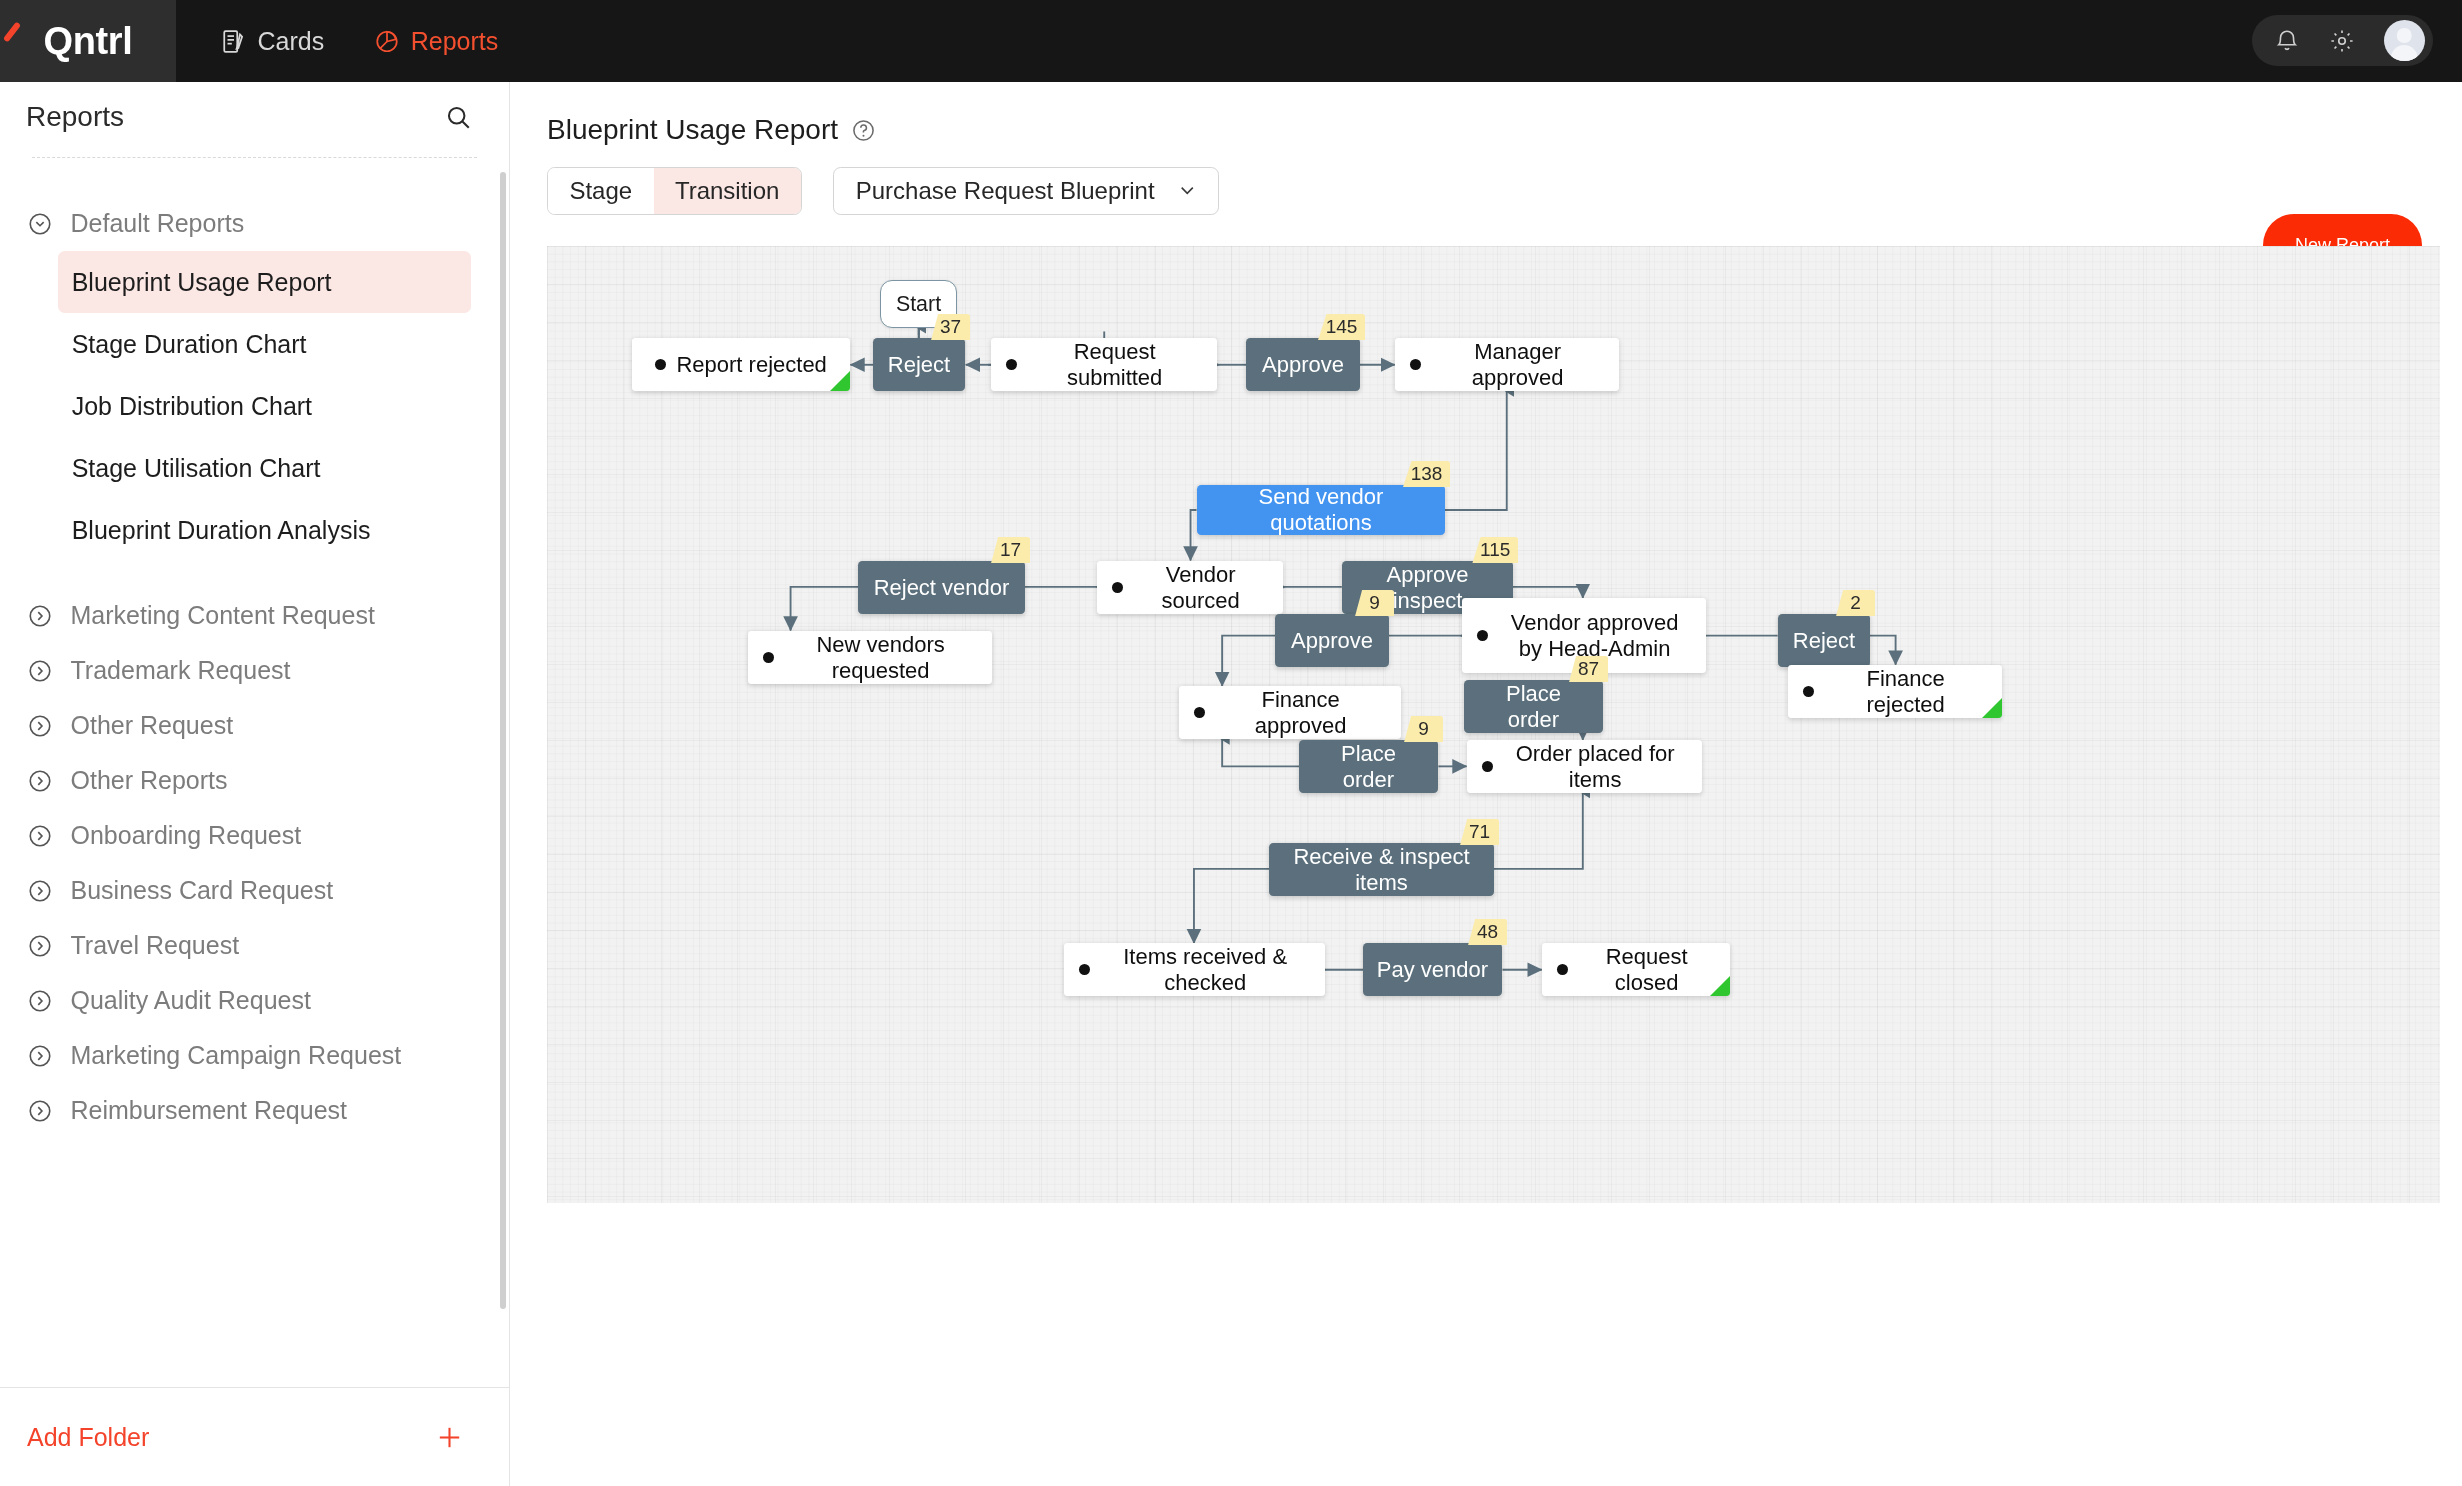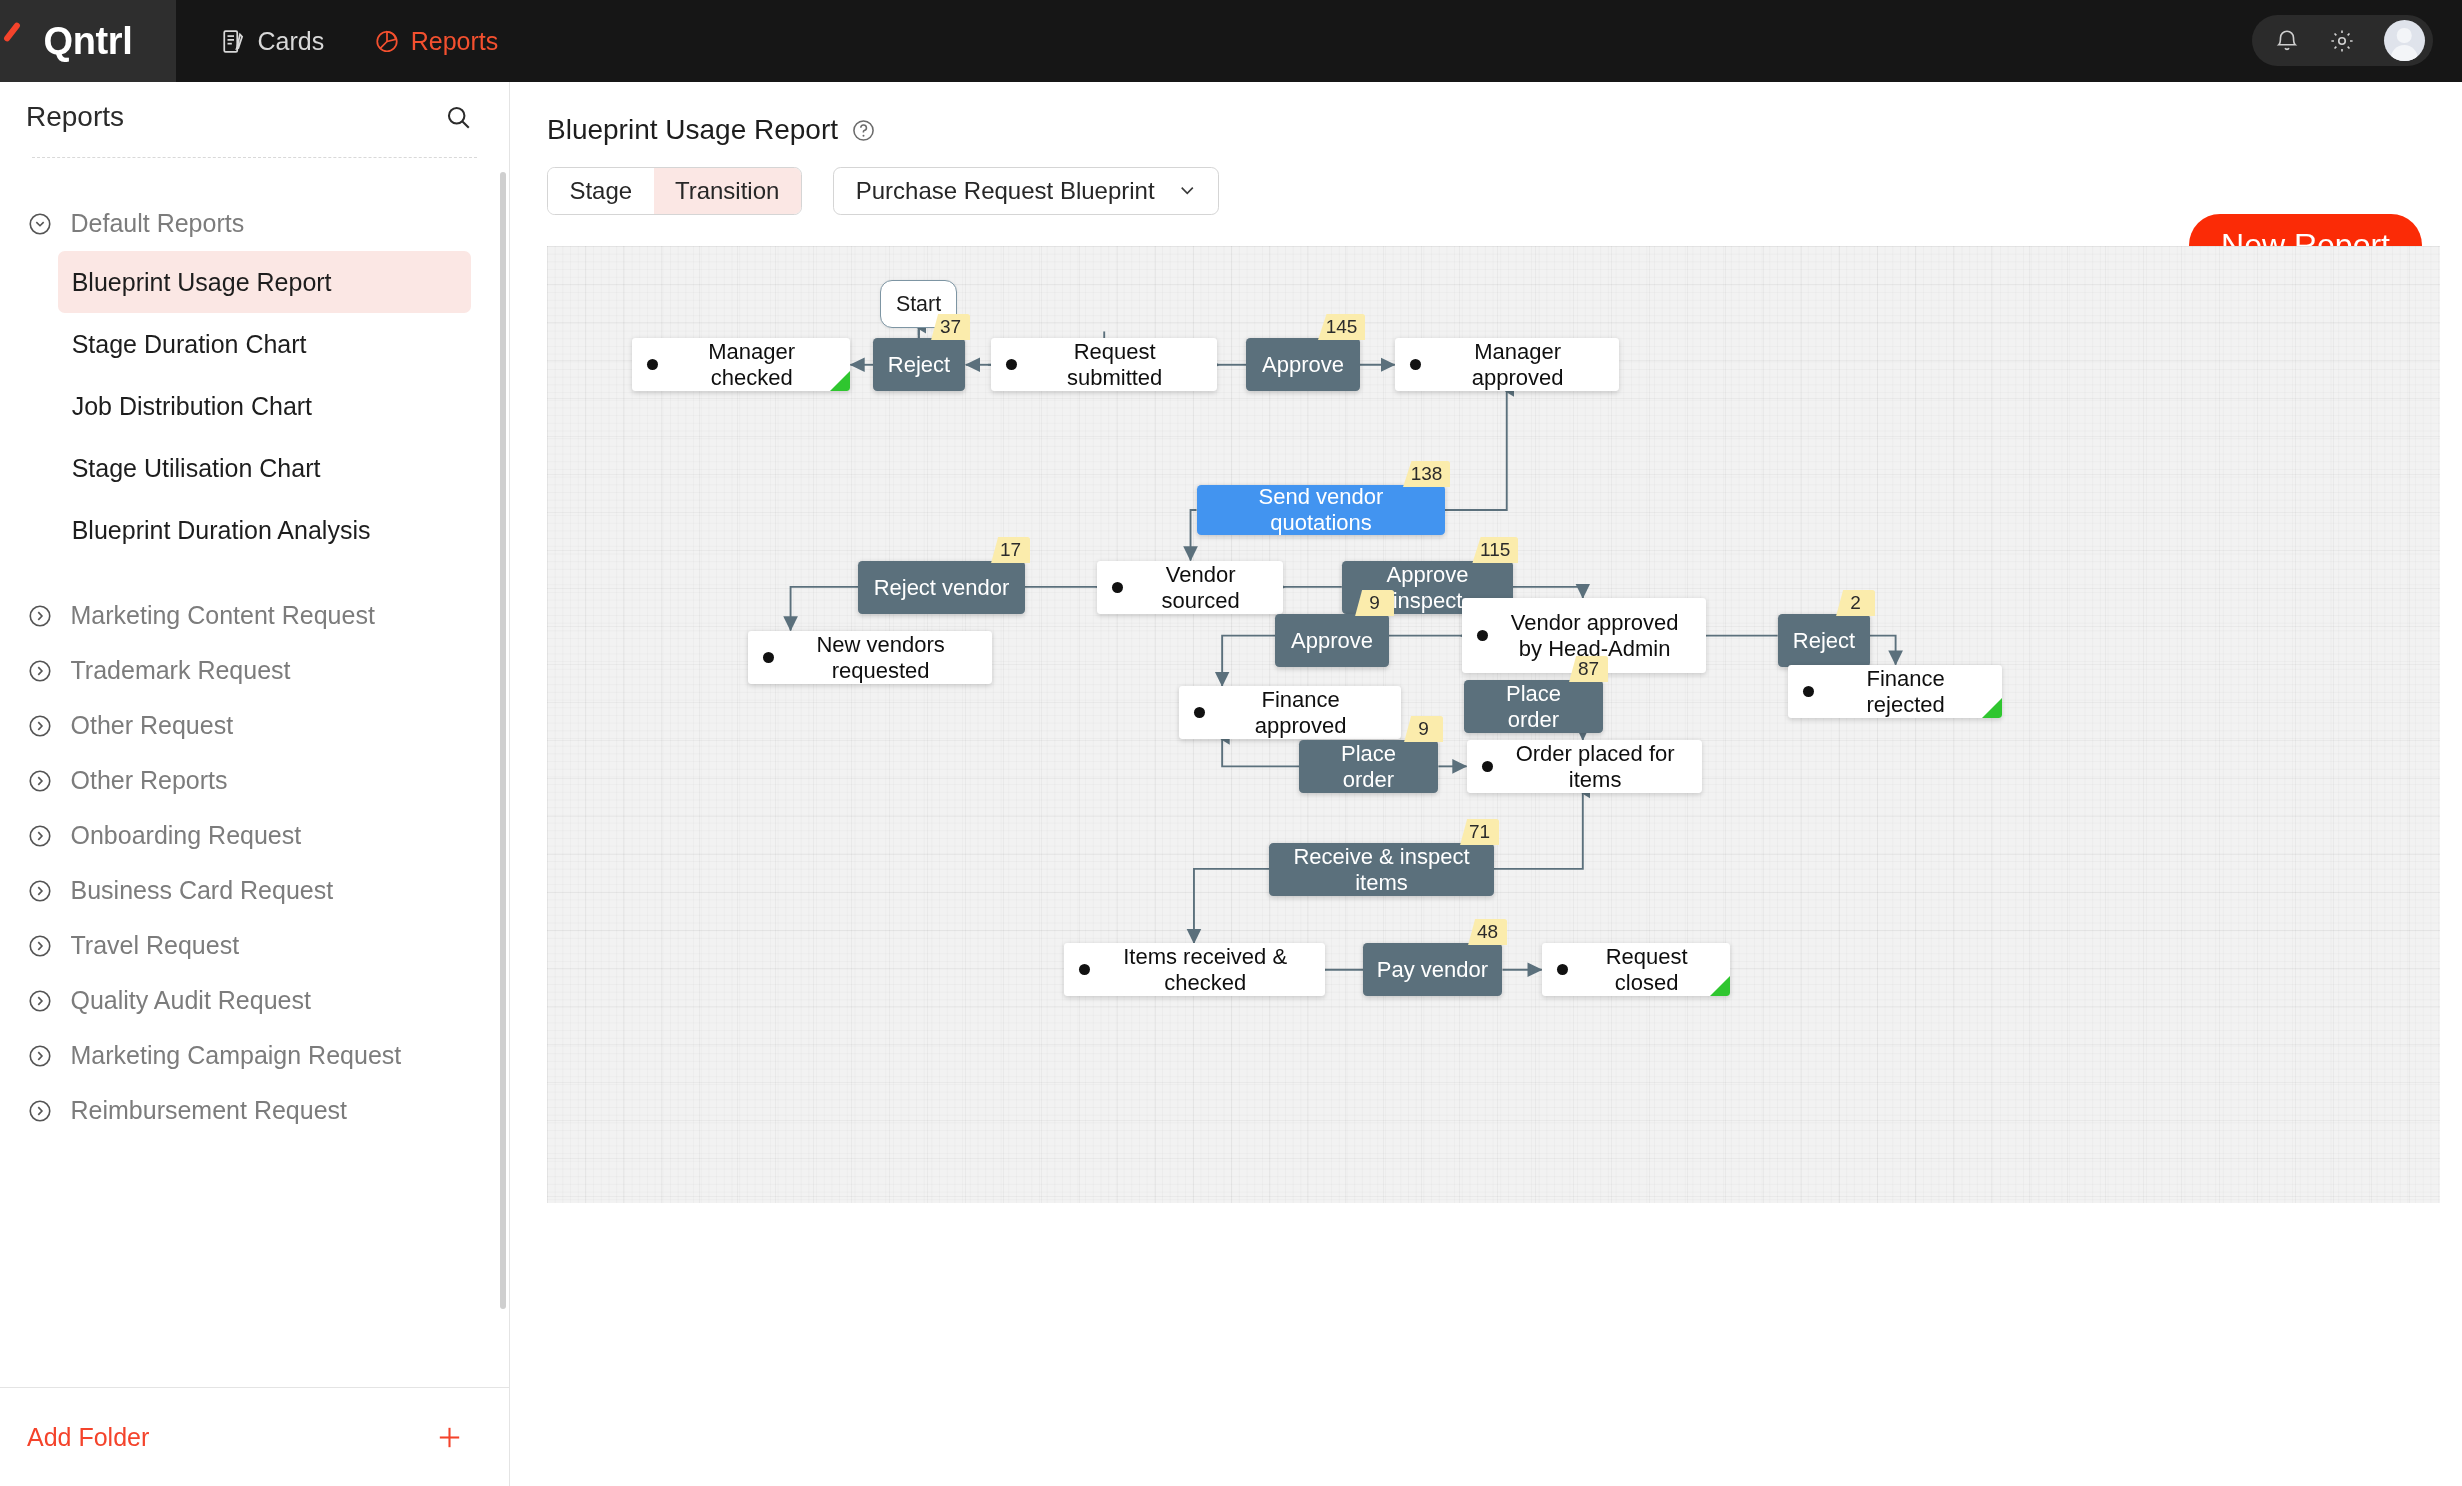--- a/index.html
+++ b/index.html
@@ -124,21 +124,21 @@
   .bp-select {
     height:48px; min-width:368px; border:0.9px solid #d5d5d5; border-radius:7.7px;
     display:flex; align-items:center; justify-content:space-between;
     padding:0 20.5px 0 22px; font-size:24px; color:#272727; cursor:pointer; background:#fff;
   }
   .chev { width:20.5px; height:20.5px; margin-left:22px; }
 
   .new-report-btn {
     position:absolute; right:40px; top:132px;
     background:#fb2b06; color:#fff; border:none; border-radius:34px;
-    height:62px; padding:0 32px; font-size:32px; cursor:pointer;
+    height:62px; padding:0 32px; font-size:18px; cursor:pointer;
     font-family:"Liberation Sans", sans-serif;
   }
 
   
   .canvas {
     position:absolute; left:547px; top:246px; width:1893px; height:957px;
     background-color:#f2f2f2;
     background-image:
       linear-gradient(to right, rgba(0,0,0,.040) 0.9px, transparent 0.9px),
       linear-gradient(to bottom, rgba(0,0,0,.040) 0.9px, transparent 0.9px),
@@ -438,21 +438,21 @@
 
         <path d="M910,847 L955,847" marker-start="url(#nub)"></path>
         <path d="M1118,847 L1164,847" marker-end="url(#arr)"></path>
       </g>
     </svg>
   <div class="node n-start" style="left: 333px; top: 34px; width: 77px; height: 48px;">
         <span>Start</span>
       </div>
       <div class="node n-stage terminal" style="left: 85px; top: 92px; width: 218px; height: 53px;">
         <span class="dot"></span>
-        <span>Manager checked</span>
+        <span>Report rejected</span>
       </div>
       <div class="node n-trans" style="left: 326px; top: 92px; width: 92px; height: 53px;">
         <span>Reject</span>
         <span class="badge">37</span>
       </div>
       <div class="node n-stage" style="left: 444px; top: 92px; width: 226px; height: 53px;">
         <span class="dot"></span>
         <span>Request submitted</span>
       </div>
       <div class="node n-trans" style="left: 699px; top: 92px; width: 114px; height: 53px;">

